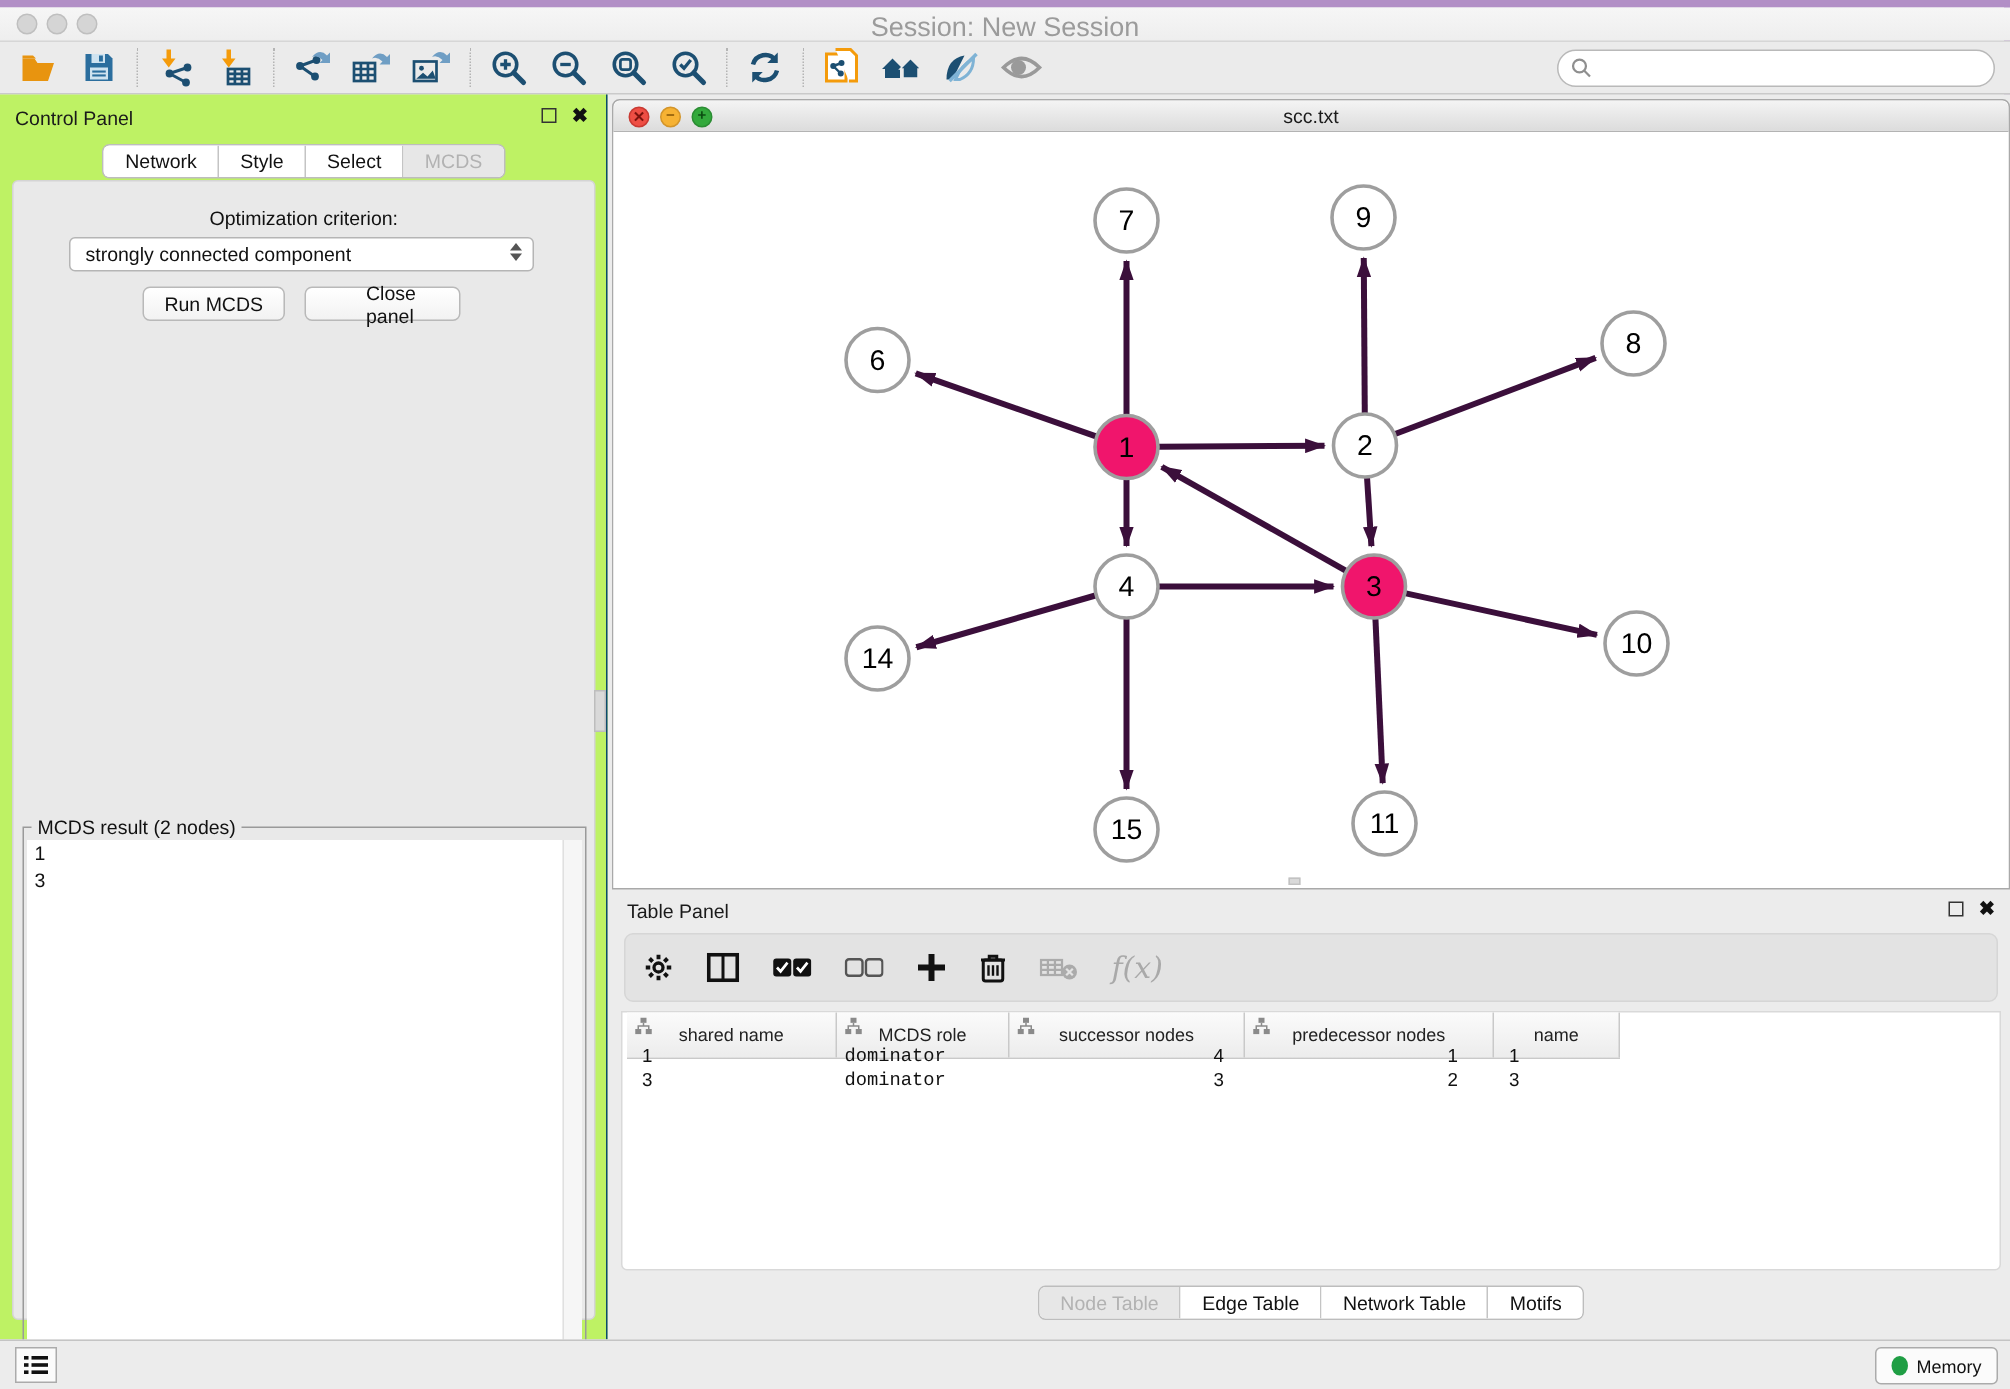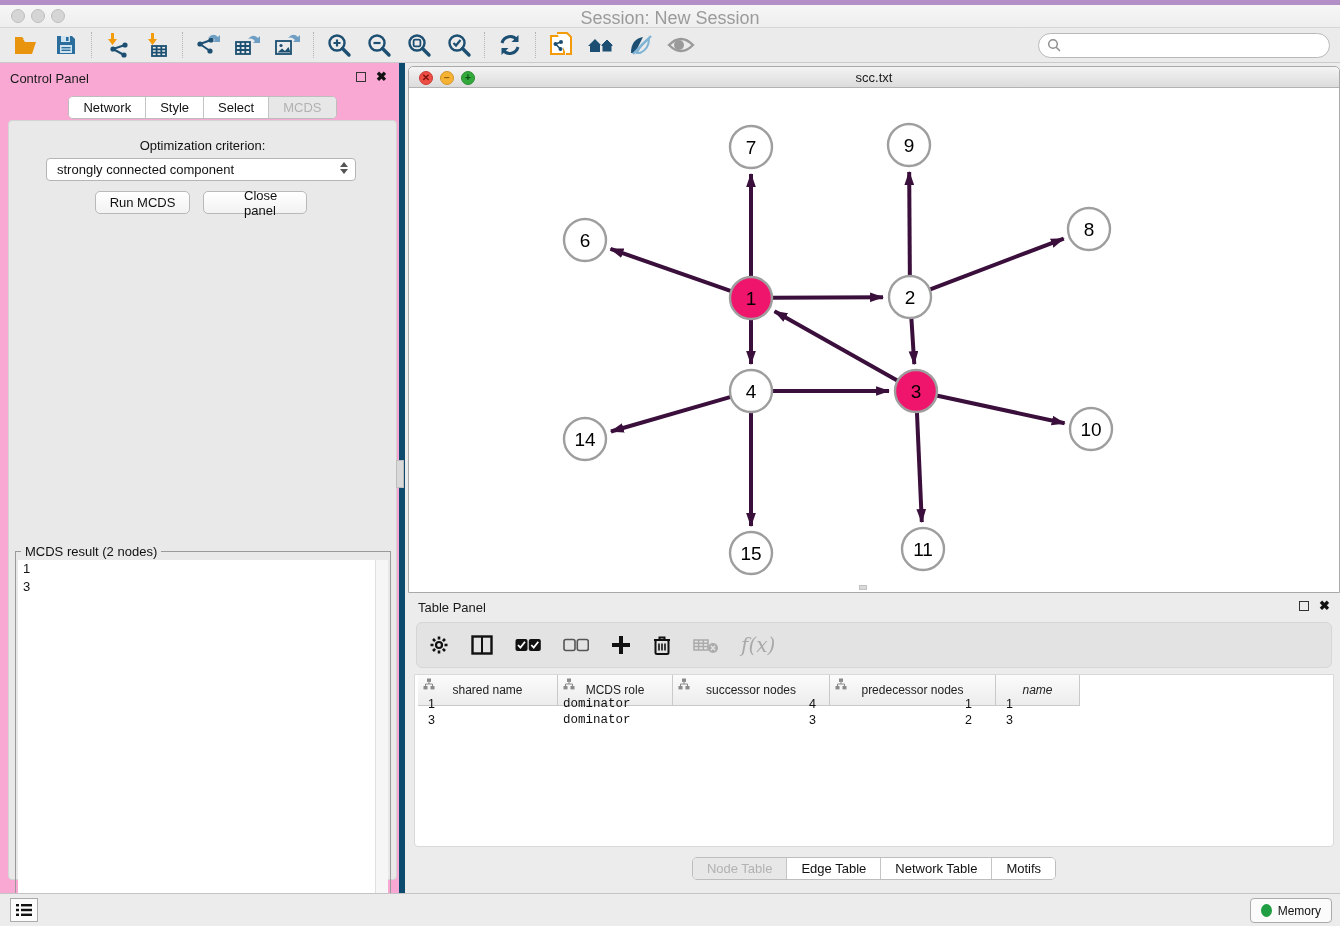--- a/index.html
+++ b/index.html
@@ -20,22 +20,22 @@
   .toolbar { position:absolute; left:0; top:28px; width:1340px; height:35px; background:#ebebeb;
     border-bottom:1px solid #cacaca; display:flex; align-items:center; }
   .tb-btn { width:40px; height:30px; display:flex; align-items:center; justify-content:center; }
   .tb-sep { width:1px; height:26px; margin:0 5px; border-left:1px dotted #b4b4b4; }
   .search-wrap { position:absolute; right:10px; top:5px; width:292px; height:25px; background:#ffffff;
     border:1px solid #b9b9b9; border-radius:13px; display:flex; align-items:center; padding-left:8px; }
   .search-wrap input { border:none; outline:none; background:transparent; font-size:13px; width:250px;
     font-family:"Liberation Sans",sans-serif; }
 
   
-  .control-panel { position:absolute; left:0; top:63px; width:405px; height:830px; background:#f9a8d4;
-    border-right:6px solid #0c4a6e; }
+  .control-panel { position:absolute; left:0; top:63px; width:405px; height:830px; background:#bef264;
+    border-right:1px solid #0c4a6e; }
   .panel-head { position:absolute; left:10px; top:8px; font-size:13px; color:#1a1a1a; }
   .panel-btns { position:absolute; right:12px; top:9px; display:flex; gap:10px; align-items:center; }
   .float-btn { width:10px; height:10px; border:1.5px solid #333; display:inline-block; }
   .close-btn { font-size:13px; color:#111; font-weight:bold; line-height:10px; }
 
   .ctab-row { position:absolute; left:0; top:33px; width:405px; display:flex; justify-content:center; }
   .tab-group { display:flex; border:1px solid #bdbdbd; border-radius:5px; overflow:hidden; background:#fff; }
   .tab-item { padding:3px 14px; font-size:13px; background:#fff; color:#111; border-right:1px solid #c4c4c4; }
   .tab-item:last-child { border-right:none; }
   .tab-item.selected { background:#e7e7e7; color:#b2b2b2; }
@@ -464,21 +464,21 @@
           </div>
           <div class="th-cell" style="width: 166px;">
             <svg width="12" height="12" viewBox="0 0 12 12" class="th-icon">
               <rect x="4" y="0.5" width="4" height="3.4" fill="#8a8a8a"></rect>
               <rect x="0.5" y="8" width="4" height="3.4" fill="#8a8a8a"></rect>
               <rect x="7.5" y="8" width="4" height="3.4" fill="#8a8a8a"></rect>
               <path d="M6 4 v2 M2.5 8 V6 h7 v2" stroke="#8a8a8a" stroke-width="1" fill="none"></path>
             </svg>
             <span>predecessor nodes</span>
           </div>
-          <div class="th-cell" style="width: 84px; font-style: italic;">
+          <div class="th-cell" style="width: 84px;">
             <span>name</span>
           </div>
         </div>
       <div id="tbl-rows">
           <div class="tbl-row" style="top: 21px;">
             <div class="td-cell a-left10" style="width: 140px;">1</div>
             <div class="td-cell a-left5" style="width: 115px;">dominator</div>
             <div class="td-cell a-right14" style="width: 157px;">4</div>
             <div class="td-cell a-right24" style="width: 166px;">1</div>
             <div class="td-cell a-left10" style="width: 84px;">1</div>

